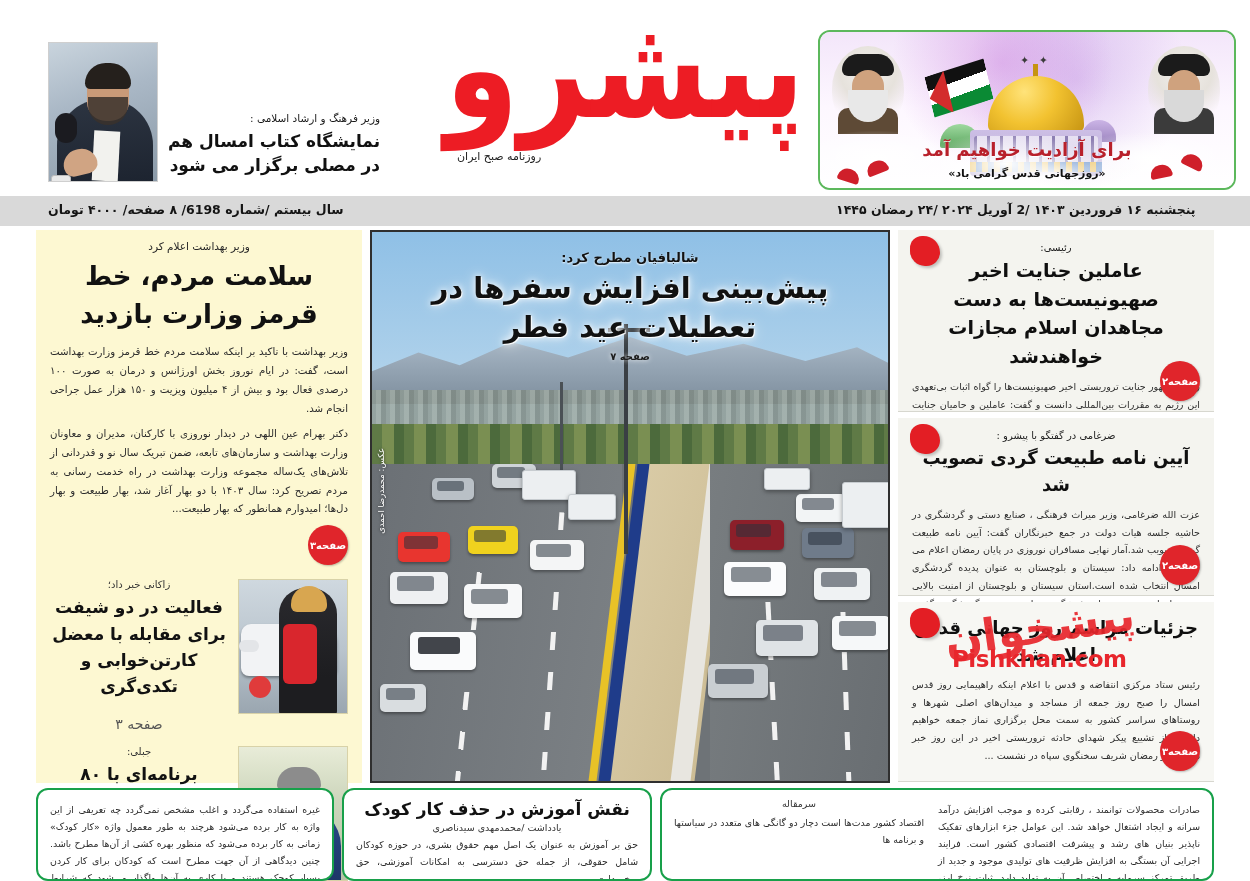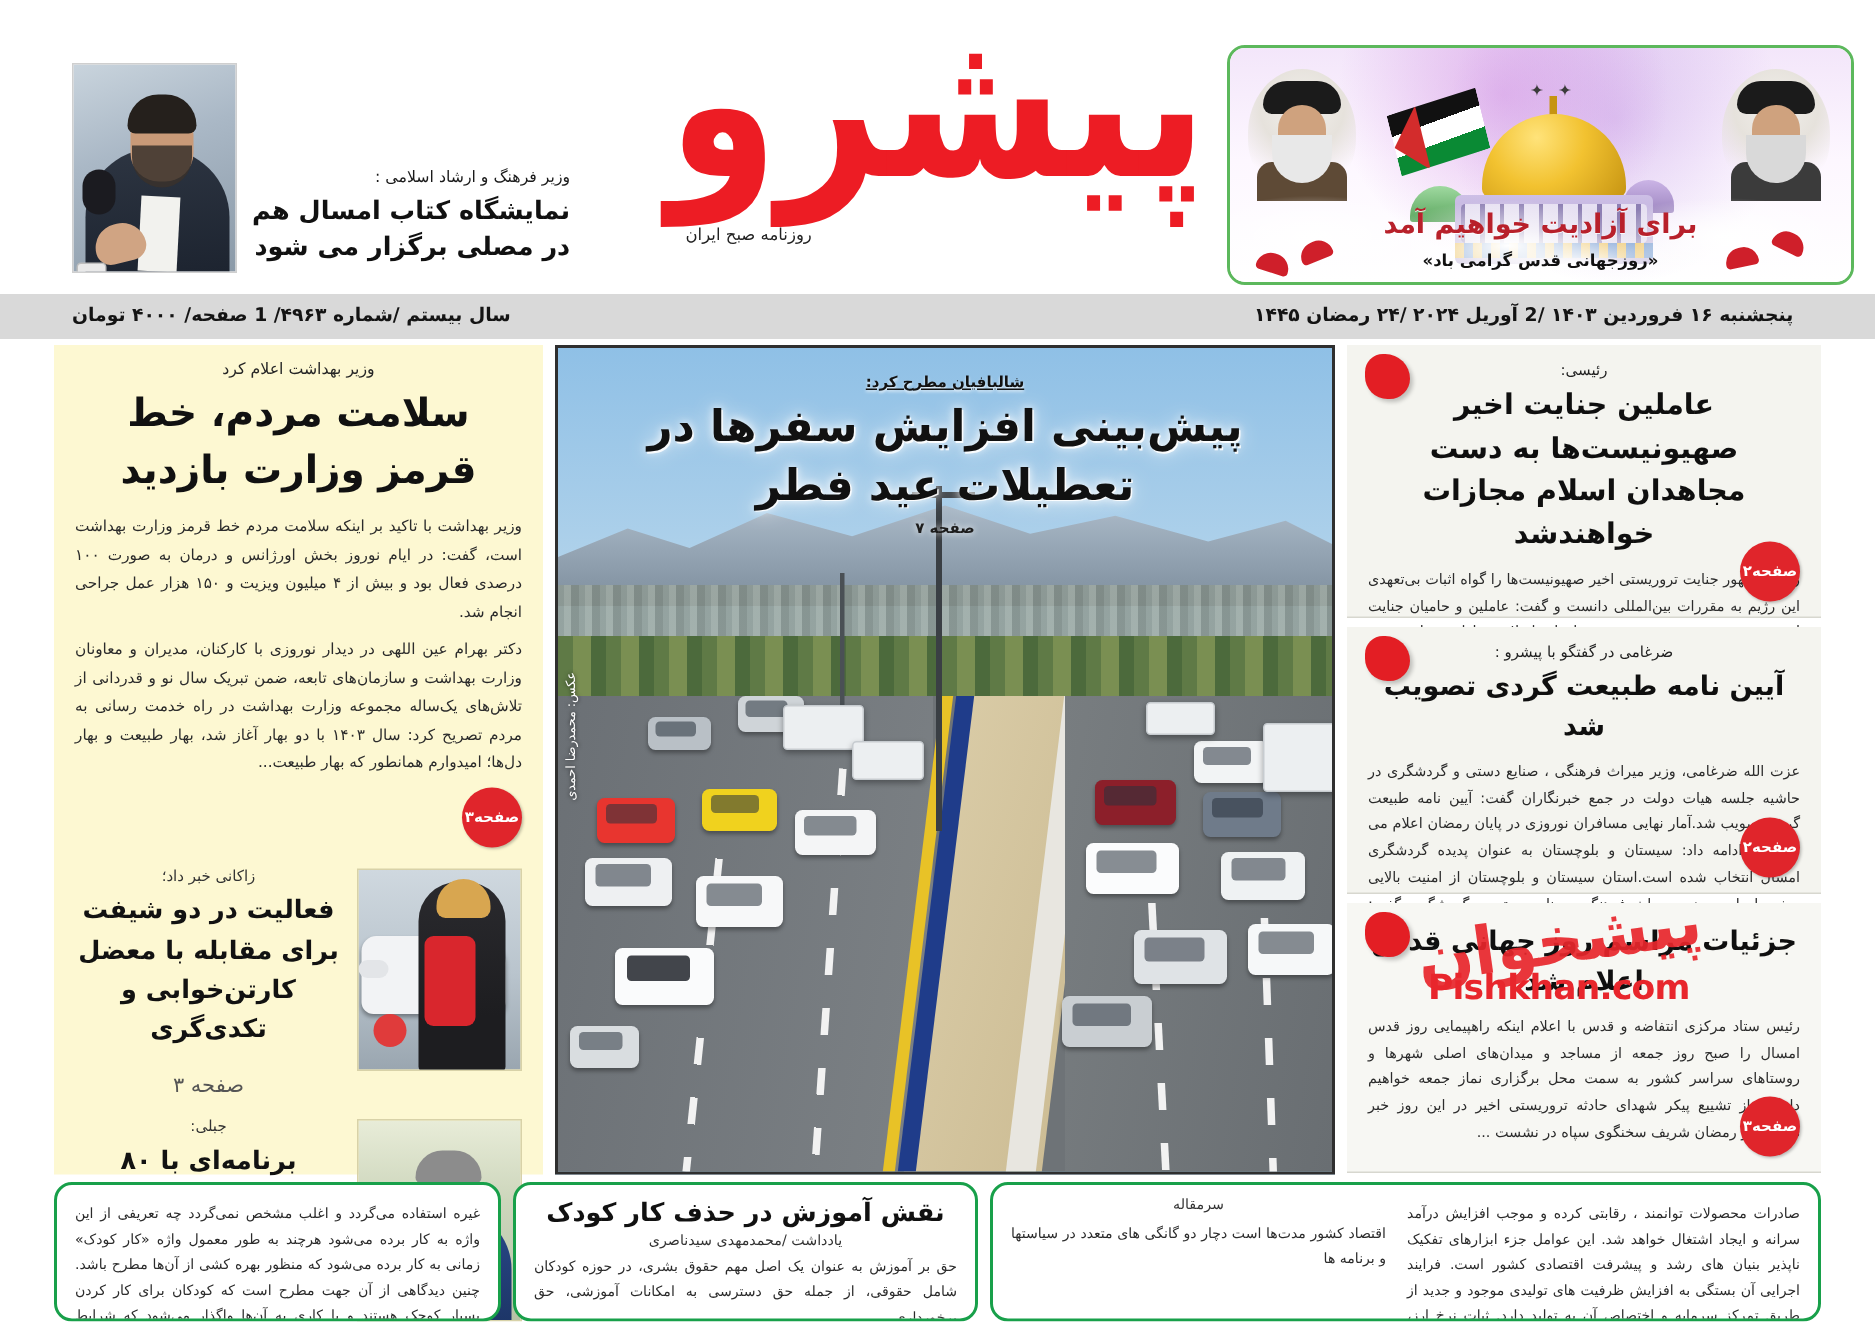--- a/index.html
+++ b/index.html
@@ -273,23 +273,22 @@
     position:absolute; border-radius: 5px;
     box-shadow: 0 2px 3px rgba(0,0,0,.35);
   }
   .car .roof { position:absolute; left: 12%; top: 14%; width: 64%; height: 44%; background: rgba(40,50,60,.55); border-radius: 3px; }
   .truck { position:absolute; background:#eceff1; border:1px solid #c7ccd0; border-radius:3px; box-shadow: 0 2px 4px rgba(0,0,0,.35);}
 
   .headline-overlay {
     position:absolute; left: 0; right: 0; top: 18px; text-align:center; padding: 0 12px;
   }
   .hl-kicker {
-    font-size: 10px; font-weight:700; color:#121212; margin-bottom: 4px;
+    font-size: 13px; font-weight:700; color:#121212; margin-bottom: 4px;
     text-shadow: 0 1px 2px rgba(255,255,255,.9);
-    text-decoration: underline;
   }
   .hl-main {
     font-size: 29px; font-weight: 700; color:#111; line-height: 1.35;
     text-shadow: 0 0 6px rgba(255,255,255,.95), 0 0 14px rgba(255,255,255,.85), 1px 1px 0 rgba(255,255,255,.9);
   }
   .hl-page {
     margin-top: 4px; font-size: 10px; font-weight:700; color:#1d1d1d;
     text-shadow: 0 0 5px rgba(255,255,255,.9);
   }
   .photo-credit {
@@ -405,21 +404,21 @@
       <div class="petal p2"></div>
       <div class="petal p3"></div>
       <div class="petal p4"></div>
       <div class="quds-script">برای آزادیت خواهیم آمد</div>
       <div class="quds-sub">«روزجهانی قدس گرامی باد»</div>
     </div>
   </div>
 
   <div class="infobar">
     <div class="right-info">پنجشنبه ۱۶ فروردین ۱۴۰۳ /2 آوریل ۲۰۲۴  /۲۴ رمضان ۱۴۴۵</div>
-    <div class="left-info">سال بیستم /شماره ۴۹۶۳/ 1 صفحه/ ۴۰۰۰ تومان</div>
+    <div class="left-info">سال بیستم /شماره 6198/ ۸ صفحه/ ۴۰۰۰ تومان</div>
   </div>
 
   <div class="content">
 
     <div class="col-yellow">
       <div>
         <div class="kicker">وزیر بهداشت اعلام کرد</div>
         <div class="lead-head">سلامت مردم، خط قرمز وزارت بازدید</div>
         <div class="body-txt">
           <p>وزیر بهداشت با تاکید بر اینکه سلامت مردم خط قرمز وزارت بهداشت است، گفت: در ایام نوروز بخش اورژانس و درمان به صورت ۱۰۰ درصدی فعال بود و بیش از ۴ میلیون ویزیت و ۱۵۰ هزار عمل جراحی انجام شد.</p>

